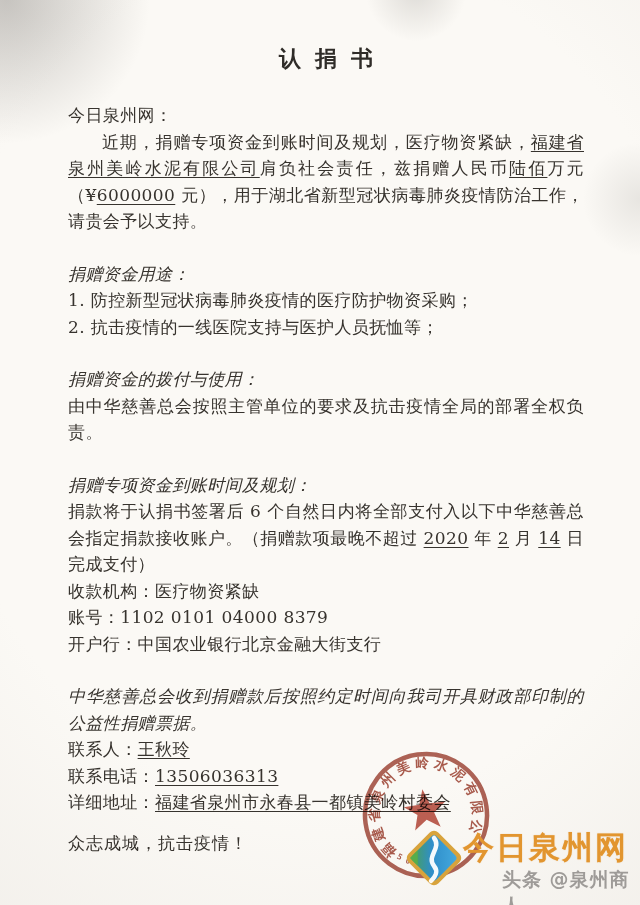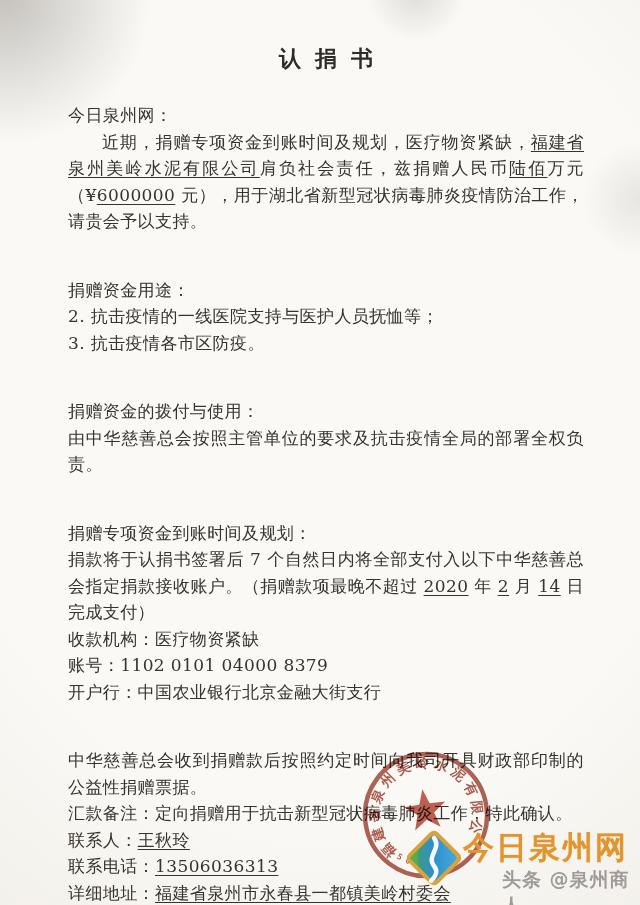--- a/index.html
+++ b/index.html
@@ -16,21 +16,21 @@
   .doc{
     position:absolute;inset:0;box-sizing:border-box;
     padding:44px 56px 12px 68px;
   }
   .title{
     font-size:22px;font-weight:600;letter-spacing:14px;
     text-align:center;margin:0 0 28px 14px;color:#2f2c28;
   }
   p{margin:0;font-size:17px;line-height:26.5px;text-align:justify;letter-spacing:.4px;}
   .indent{text-indent:2em;}
-  .sec{margin-top:42px;}
+  .sec{margin-top:26px;font-style:italic;}
   .u{text-decoration:underline;text-underline-offset:3px;}
   .num{font-family:"DejaVu Serif","Liberation Serif",serif;}
   .slogan{margin-top:14px;letter-spacing:1px;}
   
   .seal{
     position:absolute;left:355px;top:744px;width:142px;height:142px;
     opacity:.85;mix-blend-mode:multiply;transform:rotate(-8deg);
     pointer-events:none;
   }
   
@@ -52,35 +52,34 @@
 
 <div class="doc">
 
   <h1 class="title">认捐书</h1>
 
   <p>今日泉州网：</p>
 
   <p class="indent"><span>近期，捐赠专项资金到账时间及规划，医疗物资紧缺，</span><span class="u">福建省泉州美岭水泥有限公司</span><span>肩负社会责任，兹捐赠人民币</span><span class="u">陆佰</span><span>万元（¥</span><span class="u num">6000000</span><span> 元），用于湖北省新型冠状病毒肺炎疫情防治工作，请贵会予以支持。</span></p>
 
   <p class="sec">捐赠资金用途：</p>
+  <p>1. 防控新型冠状病毒肺炎疫情的医疗防护物资采购；</p>
   <p>2. 抗击疫情的一线医院支持与医护人员抚恤等；</p>
-  <p>3. 抗击疫情各市区防疫。</p>
 
   <p class="sec">捐赠资金的拨付与使用：</p>
   <p>由中华慈善总会按照主管单位的要求及抗击疫情全局的部署全权负责。</p>
 
   <p class="sec">捐赠专项资金到账时间及规划：</p>
-  <p><span>捐款将于认捐书签署后 7 个自然日内将全部支付入以下中华慈善总会指定捐款接收账户。（捐赠款项最晚不超过 </span><span class="u num">2020</span><span> 年 </span><span class="u num">2</span><span> 月 </span><span class="u num">14</span><span> 日完成支付）</span></p>
+  <p><span>捐款将于认捐书签署后 6 个自然日内将全部支付入以下中华慈善总会指定捐款接收账户。（捐赠款项最晚不超过 </span><span class="u num">2020</span><span> 年 </span><span class="u num">2</span><span> 月 </span><span class="u num">14</span><span> 日完成支付）</span></p>
 
   <p><span>收款机构：</span><span>医疗物资紧缺</span></p>
   <p><span>账号：</span><span class="num">1102 0101 04000 8379</span></p>
   <p><span>开户行：</span><span>中国农业银行北京金融大街支行</span></p>
 
   <p class="sec">中华慈善总会收到捐赠款后按照约定时间向我司开具财政部印制的公益性捐赠票据。</p>
-  <p>汇款备注：定向捐赠用于抗击新型冠状病毒肺炎工作，特此确认。</p>
 
   <p><span>联系人：</span><span class="u">王秋玲</span></p>
   <p><span>联系电话：</span><span class="u num">13506036313</span></p>
   <p><span>详细地址：</span><span class="u">福建省泉州市永春县一都镇美岭村委会</span></p>
 
   <p class="slogan">众志成城，抗击疫情！</p>
 
 </div>
 
 <svg class="seal" viewBox="0 0 142 142">

